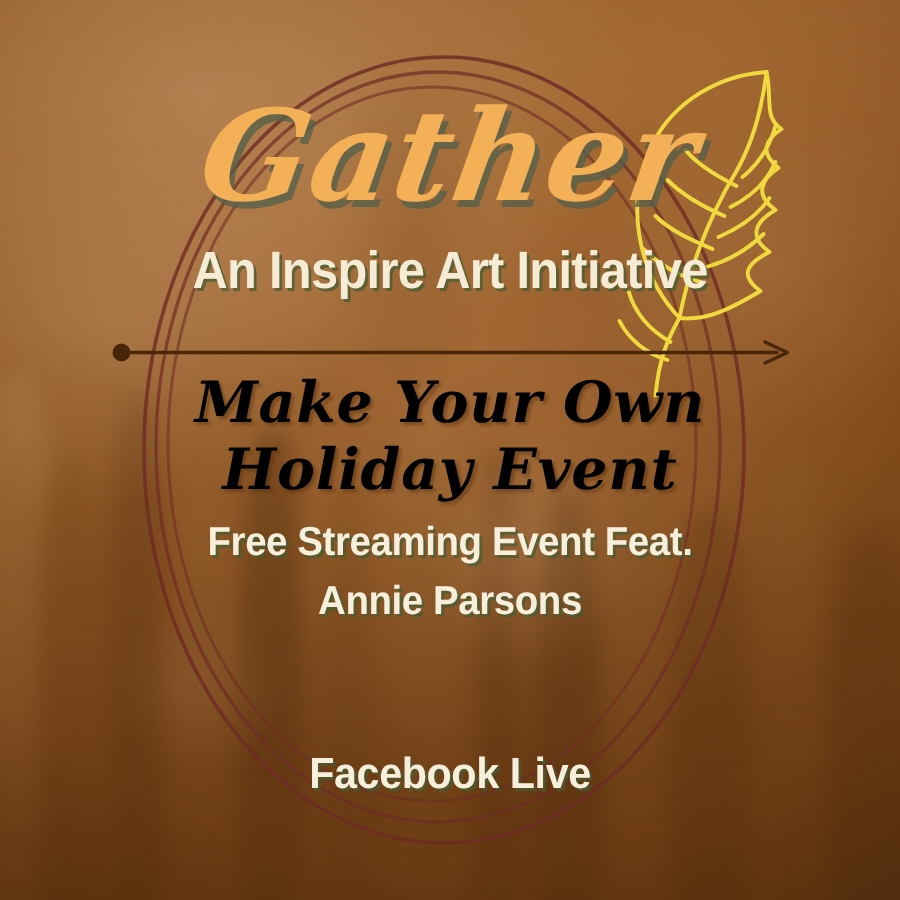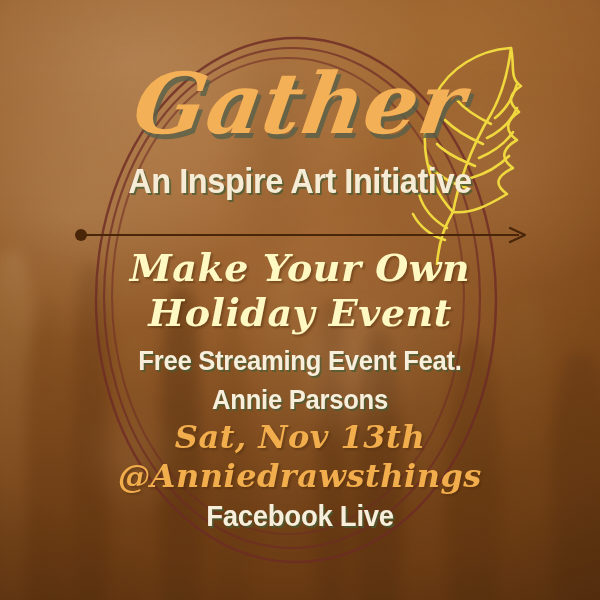--- a/index.html
+++ b/index.html
@@ -85,21 +85,21 @@
     font-weight:700; font-size:35px; line-height:1;
     color:#f6ecd6;
     letter-spacing:-0.5px;
     text-shadow:2px 2px 0 rgba(70,92,52,0.75);
     transform:scaleX(0.93);
   }
 
   .headline{
     position:absolute; top:246px; left:0; right:0;
     font-size:38px; line-height:1.18;
-    color:#fef9c3;
+    color:#000000;
     text-shadow:2px 2px 2px rgba(80,44,12,0.45);
   }
 
   .feat{
     position:absolute; top:342px; left:0; right:0;
     font-family:"Liberation Sans", sans-serif;
     font-weight:700; font-size:27px; line-height:1.45;
     color:#f7efdc;
     letter-spacing:-0.3px;
     text-shadow:2px 2px 0 rgba(70,92,52,0.70);
@@ -202,21 +202,17 @@
     <div class="headline script">
       <div>Make Your Own</div>
       <div>Holiday Event</div>
     </div>
 
     <div class="feat">
       <div>Free Streaming Event Feat.</div>
       <div>Annie Parsons</div>
     </div>
 
-    <div class="when script">
-      <div>Sat, Nov 13th</div>
-      <div>@Anniedrawsthings</div>
-    </div>
 
     <div class="platform">Facebook Live</div>
 
   </div>
 </div>
 
 </body></html>

